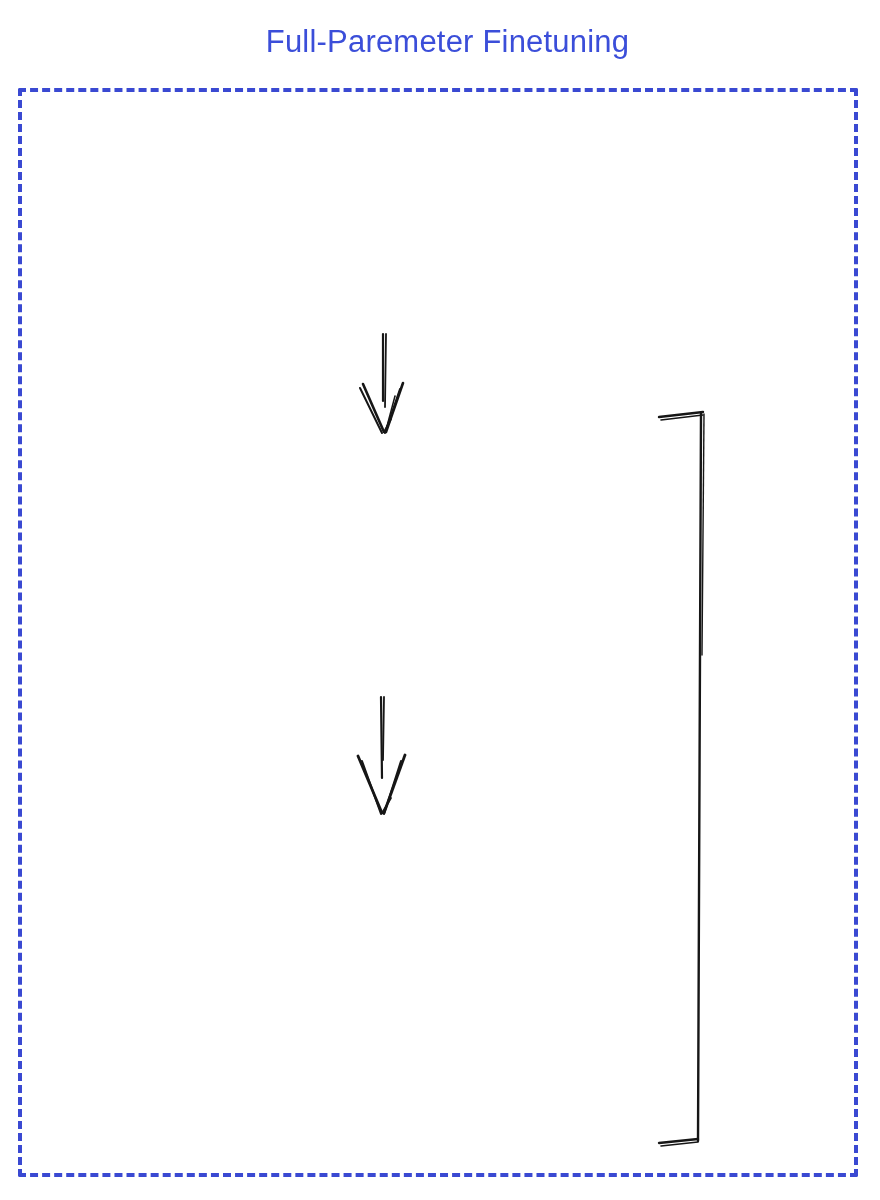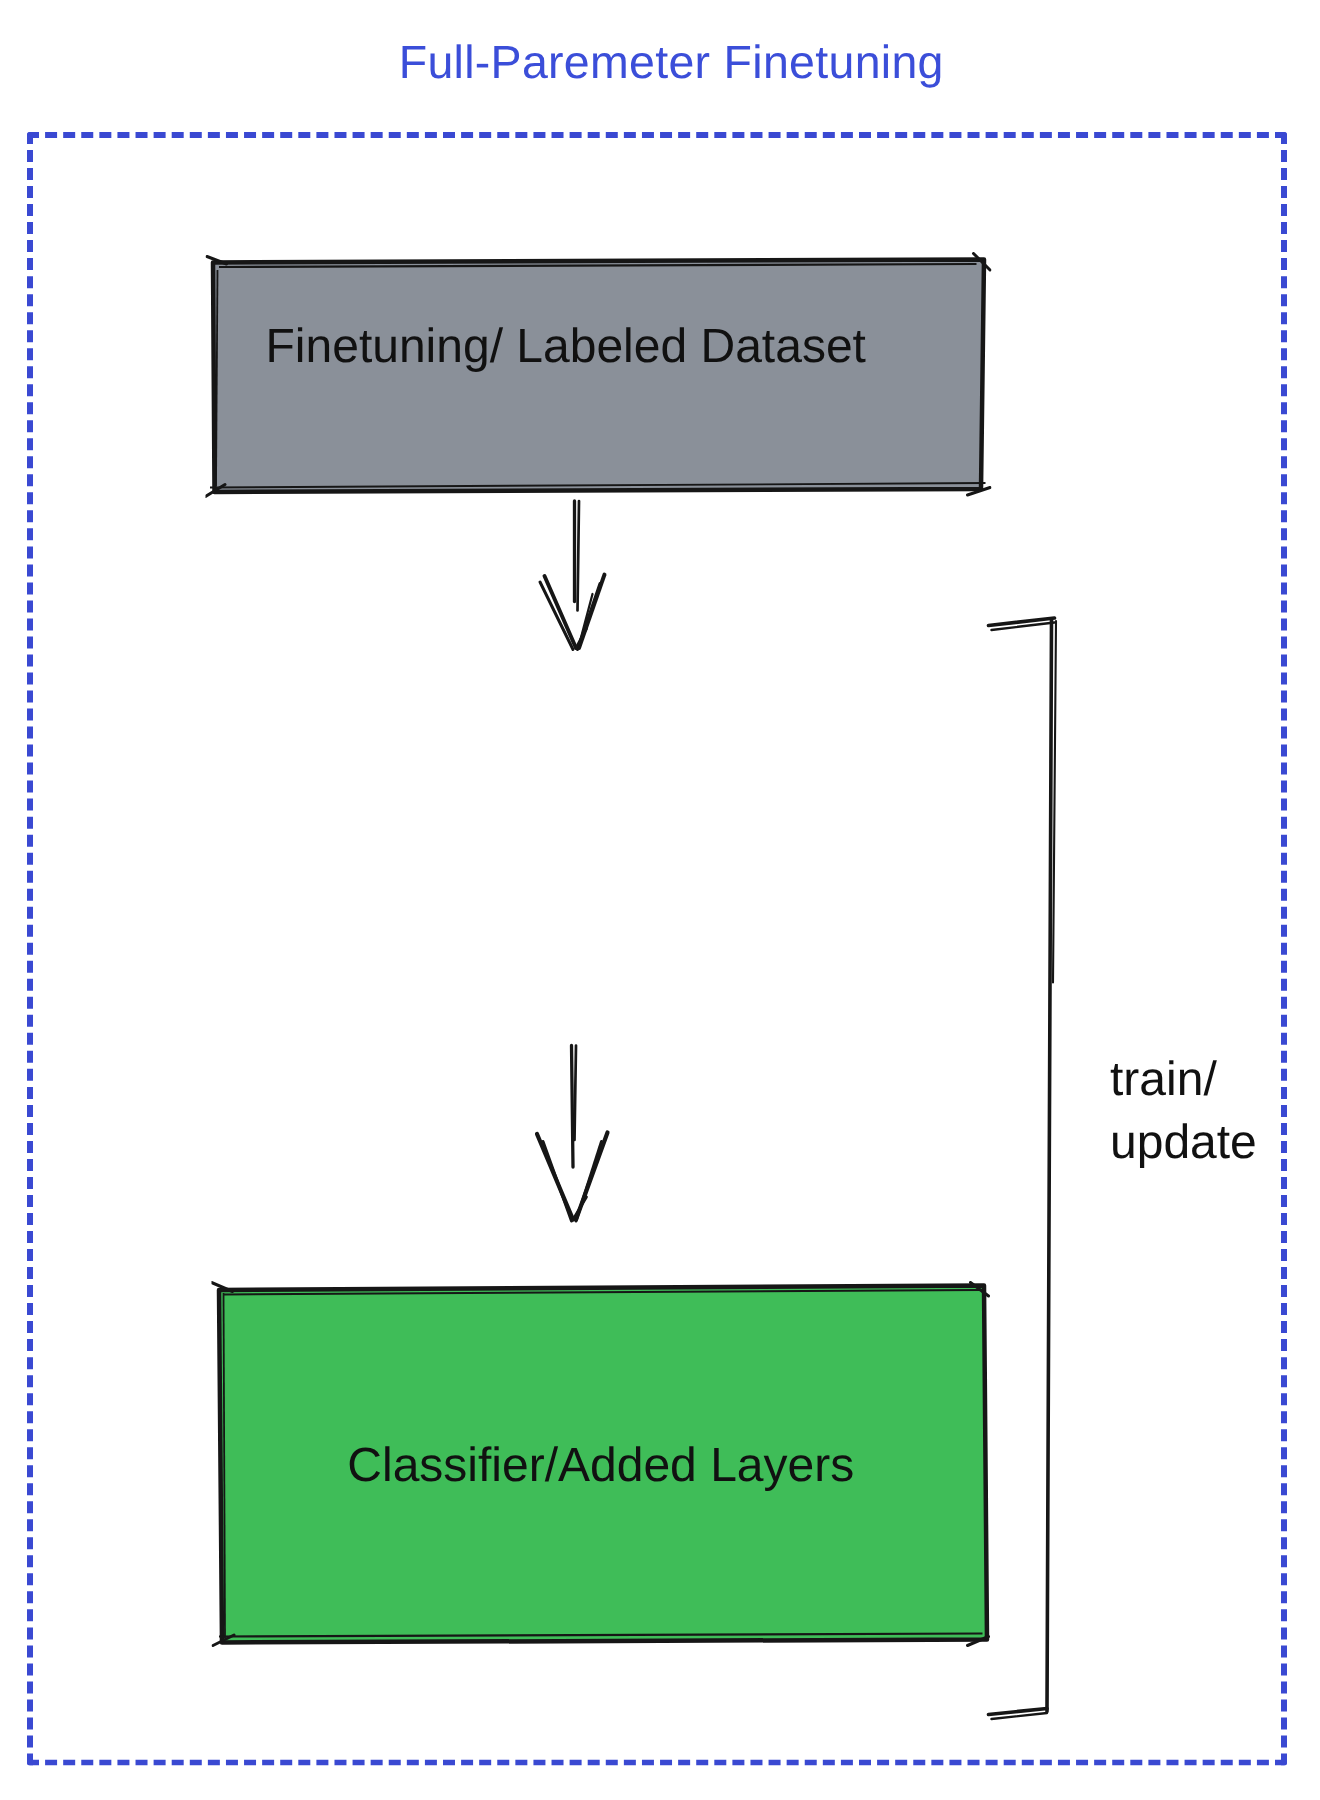--- a/index.html
+++ b/index.html
@@ -85,30 +85,20 @@
 </style>
 </head>
 <body>
 
 <div class="canvas">
 
   <div class="title">Full-Paremeter Finetuning</div>
 
   <div class="boundary"></div>
 
-  <div class="node node-dataset">
-    <svg class="sketch" viewBox="0 0 524 164" preserveAspectRatio="none">
-      <path d="M5,7 L519,5 L517,158 L6,160 Z" fill="#8a9099" stroke="#161616" stroke-width="3" stroke-linejoin="round"></path>
-      <path d="M9,10 L514,8" fill="none" stroke="#161616" stroke-width="1.4"></path>
-      <path d="M8,12 L7,156" fill="none" stroke="#161616" stroke-width="1.2"></path>
-      <path d="M1,3 L14,8 M512,1 L523,12 M0,163 L13,155 M508,162 L523,157" fill="none" stroke="#161616" stroke-width="2" stroke-linecap="round"></path>
-      <path d="M3,157 L520,154" fill="none" stroke="#161616" stroke-width="1.2"></path>
-    </svg>
-    <span class="label">Finetuning/ Labeled Dataset</span>
-  </div>
 
   <svg class="arrow arrow-1" viewBox="0 0 70 102">
     <g fill="none" stroke="#161616" stroke-linecap="round">
       <path d="M33,1 L33,68" stroke-width="2.2"></path>
       <path d="M36,1 L35,74" stroke-width="1.8"></path>
       <path d="M13,51 L34,99" stroke-width="2.6"></path>
       <path d="M10,55 L32,100" stroke-width="2"></path>
       <path d="M53,50 L36,99" stroke-width="2.6"></path>
       <path d="M50,56 L35,100" stroke-width="2"></path>
       <path d="M45,63 L36,97" stroke-width="1.5"></path>
@@ -122,40 +112,26 @@
       <path d="M33,1 L34,82" stroke-width="2.2"></path>
       <path d="M36,1 L35,64" stroke-width="1.8"></path>
       <path d="M10,60 L34,117" stroke-width="2.8"></path>
       <path d="M14,65 L33,118" stroke-width="2"></path>
       <path d="M57,59 L36,117" stroke-width="2.8"></path>
       <path d="M53,65 L36,118" stroke-width="2"></path>
       <path d="M34,117 L43,102" stroke-width="1.8"></path>
     </g>
   </svg>
 
-  <div class="node node-classifier">
-    <svg class="sketch" viewBox="0 0 519 244" preserveAspectRatio="none">
-      <path d="M5,6 L515,3 L517,239 L7,241 Z" fill="#3fbd58" stroke="#161616" stroke-width="3" stroke-linejoin="round"></path>
-      <path d="M8,9 L512,6" fill="none" stroke="#161616" stroke-width="1.4"></path>
-      <path d="M8,8 L9,238" fill="none" stroke="#161616" stroke-width="1.2"></path>
-      <path d="M0,1 L14,7 M506,1 L518,10 M1,243 L15,236 M504,243 L518,237" fill="none" stroke="#161616" stroke-width="2" stroke-linecap="round"></path>
-      <path d="M5,237 L514,235" fill="none" stroke="#161616" stroke-width="1.4"></path>
-    </svg>
-    <span class="label">Classifier/Added Layers</span>
-  </div>
 
   <svg class="bracket" viewBox="0 0 75 745">
     <g fill="none" stroke="#161616" stroke-linecap="round">
       <path d="M9,12 L53,7" stroke-width="2.4"></path>
       <path d="M11,15 L53,10" stroke-width="1.6"></path>
       <path d="M51,8 L48,736" stroke-width="2.4"></path>
       <path d="M54,9 L52,250" stroke-width="1.4"></path>
       <path d="M48,734 L9,738" stroke-width="2.4"></path>
       <path d="M48,737 L11,741" stroke-width="1.6"></path>
     </g>
   </svg>
 
-  <div class="bracket-label">
-    <div>train/</div>
-    <div>update</div>
-  </div>
 
 </div>
 
 </body></html>

